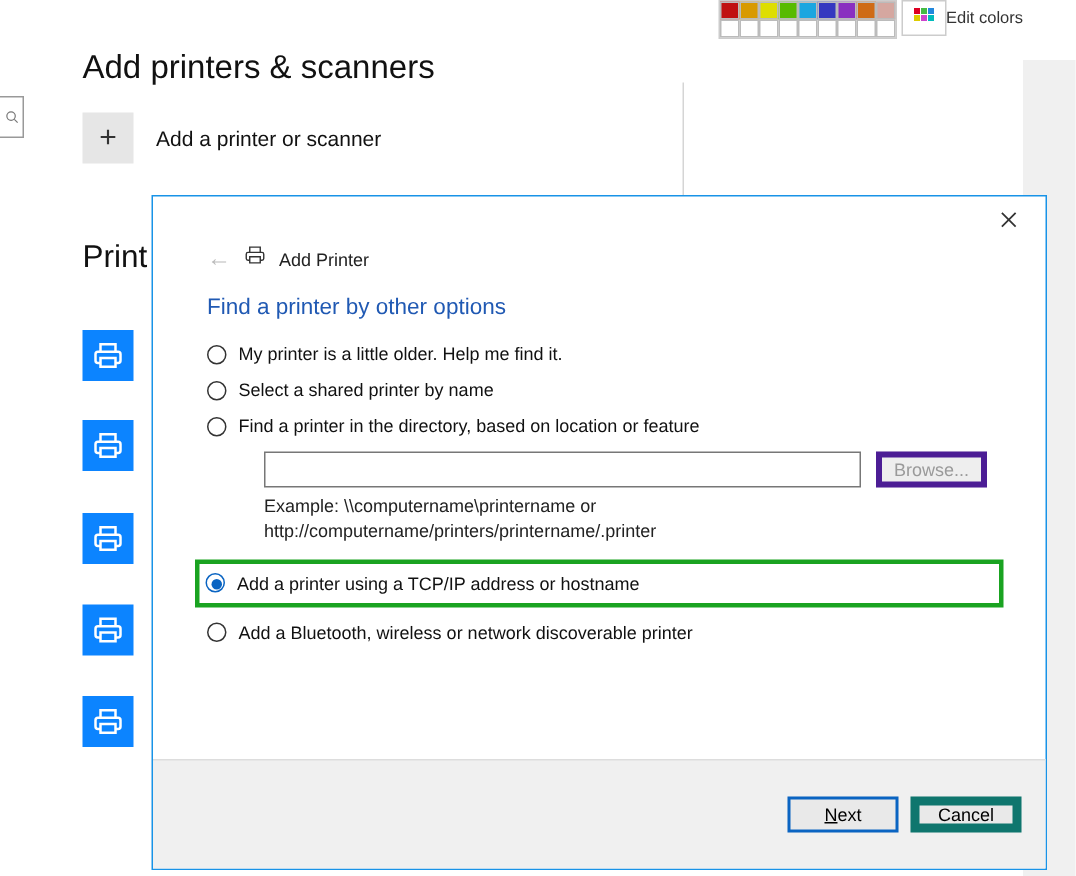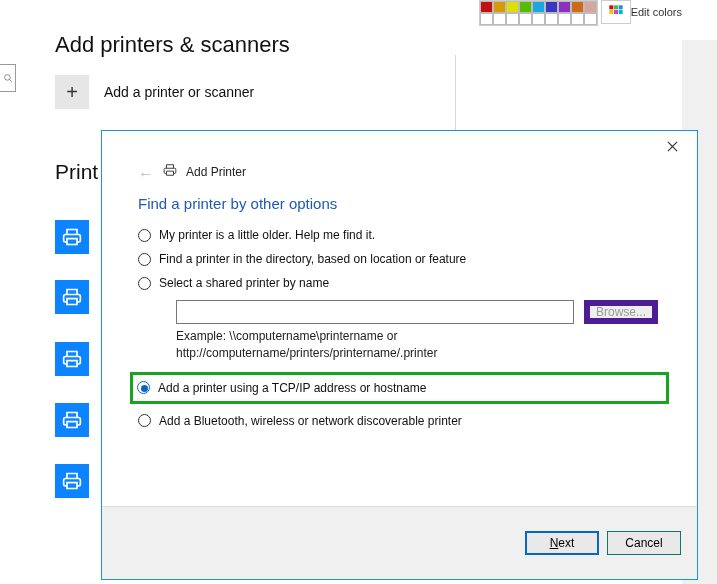--- a/index.html
+++ b/index.html
@@ -116,34 +116,34 @@
   .highlight-box {
     border:3px solid #1aa321; padding:6px 4px; margin:0 -8px;
   }
 
   .share-sub { margin-left:38px; display:flex; flex-direction:column; gap:4px; }
   .share-row { display:flex; gap:10px; align-items:center; }
   .share-input {
     width:398px; height:24px; border:1px solid #777; padding:2px 4px; font-size:12px;
   }
   .browse-btn {
-    width:74px; height:24px; border:6px solid #4c1d95; background:#eee; color:#9a9a9a; font-size:12px;
+    width:74px; height:24px; border:4px solid #4c1d95; background:#eee; color:#9a9a9a; font-size:12px;
     display:flex; align-items:center; justify-content:center;
   }
   .example { font-size:12px; color:#222; line-height:1.4; }
 
   .dialog-footer {
     margin-top:auto;
     border-top:1px solid #ddd;
     padding:24px 16px;
     display:flex; justify-content:flex-end; gap:8px;
     background:#f0f0f0;
   }
   .dlg-btn {
-    min-width:74px; height:24px; border:1px solid #0f766e; background:#e9e9e9;
+    min-width:74px; height:24px; border:6px solid #0f766e; background:#e9e9e9;
     font-size:12px; display:flex; align-items:center; justify-content:center; cursor:pointer;
   }
   .dlg-btn.primary { border:2px solid #0a64c2; background:#e9e9e9; }
   .underline-char { text-decoration:underline; }
 
   
   .printer-svg { width:20px; height:20px; }
 </style>
 </head>
 <body>
@@ -257,26 +257,26 @@
     <div class="dlg-heading">Find a printer by other options</div>
 
     <div class="radios">
       <label class="radio">
         <span class="radio-circle"></span>
         <span>My printer is a little older. Help me find it.</span>
       </label>
 
       <label class="radio">
         <span class="radio-circle"></span>
-        <span>Find a printer in the directory, based on location or feature</span>
+        <span>Select a shared printer by name</span>
       </label>
 
       <label class="radio">
         <span class="radio-circle"></span>
-        <span>Select a shared printer by name</span>
+        <span>Find a printer in the directory, based on location or feature</span>
       </label>
 
       <div class="share-sub">
         <div class="share-row">
           <input class="share-input" value="" style="">
           <div class="browse-btn">Browse...</div>
         </div>
         <div class="example">
           <span>Example: \\computername\printername or</span><br>
           <span>http://computername/printers/printername/.printer</span>

